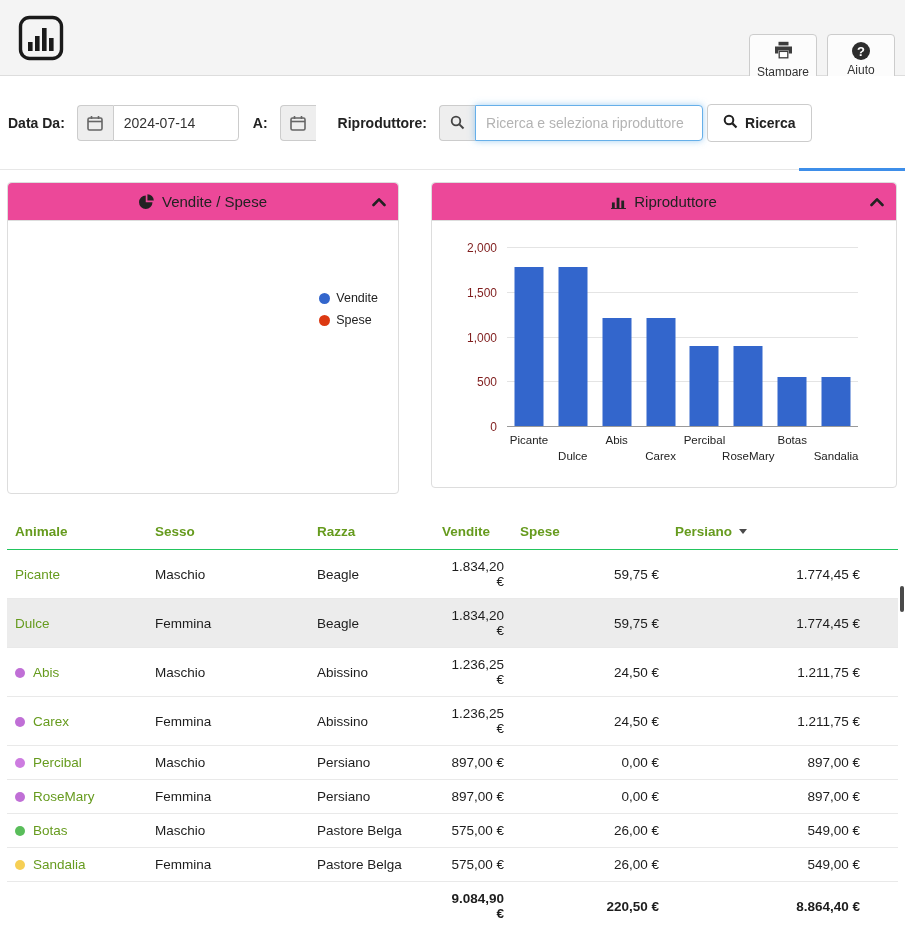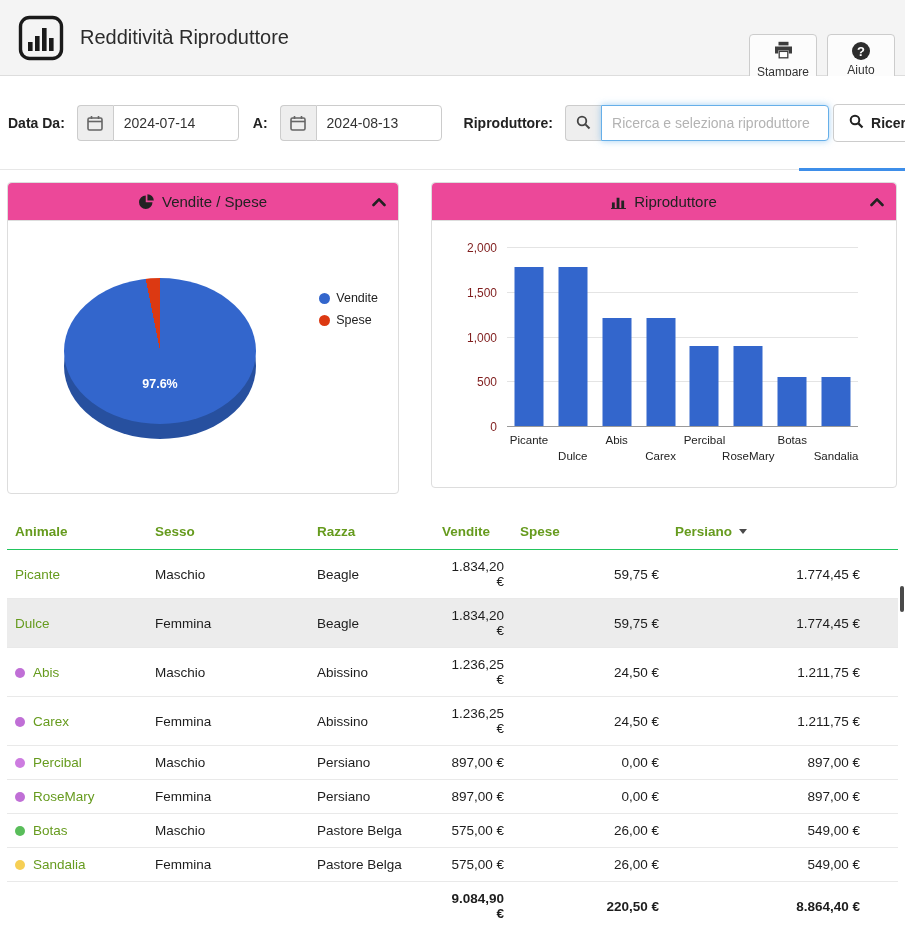--- a/index.html
+++ b/index.html
@@ -96,21 +96,20 @@
 <header class="app-header">
   <span class="logo">
     <svg width="46" height="46" viewBox="0 0 46 46">
       <rect x="2.5" y="2.5" width="41" height="41" rx="9" fill="none" stroke="#1a1a1a" stroke-width="3.4"></rect>
       <rect x="10" y="27" width="4.6" height="9" fill="#1a1a1a"></rect>
       <rect x="17" y="21" width="4.6" height="15" fill="#1a1a1a"></rect>
       <rect x="24" y="13" width="4.6" height="23" fill="#1a1a1a"></rect>
       <rect x="31" y="23" width="4.6" height="13" fill="#1a1a1a"></rect>
     </svg>
   </span>
-  <h1 class="app-title">Redditività Riproduttore</h1>
   <div class="header-actions">
     <button class="header-btn">
       <span>
         <svg width="19" height="18" viewBox="0 0 19 18">
           <rect x="4.5" y="0.8" width="10" height="3.6" fill="#3d3d3d"></rect>
           <path d="M1 5.4h17v7h-3.2v-3H4.2v3H1z" fill="#3d3d3d"></path>
           <rect x="5.2" y="10.4" width="8.6" height="6.4" fill="#fff" stroke="#3d3d3d" stroke-width="1.3"></rect>
         </svg>
       </span>
       <span>Stampare</span>
@@ -139,21 +138,20 @@
   <span class="filter-label lbl-a">A:</span>
   <div class="input-group">
     <span class="input-addon">
       <svg width="16" height="16" viewBox="0 0 16 16">
         <rect x="1" y="3" width="14" height="12" rx="1.5" fill="none" stroke="#666" stroke-width="1.6"></rect>
         <line x1="1" y1="6.5" x2="15" y2="6.5" stroke="#666" stroke-width="1.6"></line>
         <line x1="4.5" y1="1" x2="4.5" y2="4" stroke="#666" stroke-width="1.6"></line>
         <line x1="11.5" y1="1" x2="11.5" y2="4" stroke="#666" stroke-width="1.6"></line>
       </svg>
     </span>
-    <input class="text-input date-input" value="2024-08-13" style="">
   </div>
 
   <span class="filter-label lbl-r">Riproduttore:</span>
   <div class="input-group">
     <span class="input-addon">
       <svg width="15" height="15" viewBox="0 0 15 15">
         <circle cx="6" cy="6" r="4.3" fill="none" stroke="#444" stroke-width="1.8"></circle>
         <line x1="9.4" y1="9.4" x2="13.5" y2="13.5" stroke="#444" stroke-width="2"></line>
       </svg>
     </span>
@@ -183,25 +181,20 @@
         </svg>
       </span>
       <span class="ph-title">Vendite / Spese</span>
       <span class="chev">
         <svg width="14" height="10" viewBox="0 0 14 10">
           <path d="M1.5 8 7 2.3 12.5 8" fill="none" stroke="#222" stroke-width="2.6" stroke-linecap="round" stroke-linejoin="round"></path>
         </svg>
       </span>
     </div>
     <div class="pie-body">
-      <div class="pie-wrap">
-        <div class="pie-base" style="background: rgb(39, 80, 159);"></div>
-        <div class="pie-top" style="background: conic-gradient(rgb(51, 102, 204) 0deg, rgb(51, 102, 204) 351.36deg, rgb(220, 57, 18) 351.36deg, rgb(220, 57, 18) 360deg);"></div>
-        <div class="pie-label">97.6%</div>
-      </div>
       <div class="legend">
           <div class="legend-item">
             <span class="legend-dot" style="background: rgb(51, 102, 204);"></span>
             <span>Vendite</span>
           </div>
           <div class="legend-item">
             <span class="legend-dot" style="background: rgb(220, 57, 18);"></span>
             <span>Spese</span>
           </div>
         </div>

